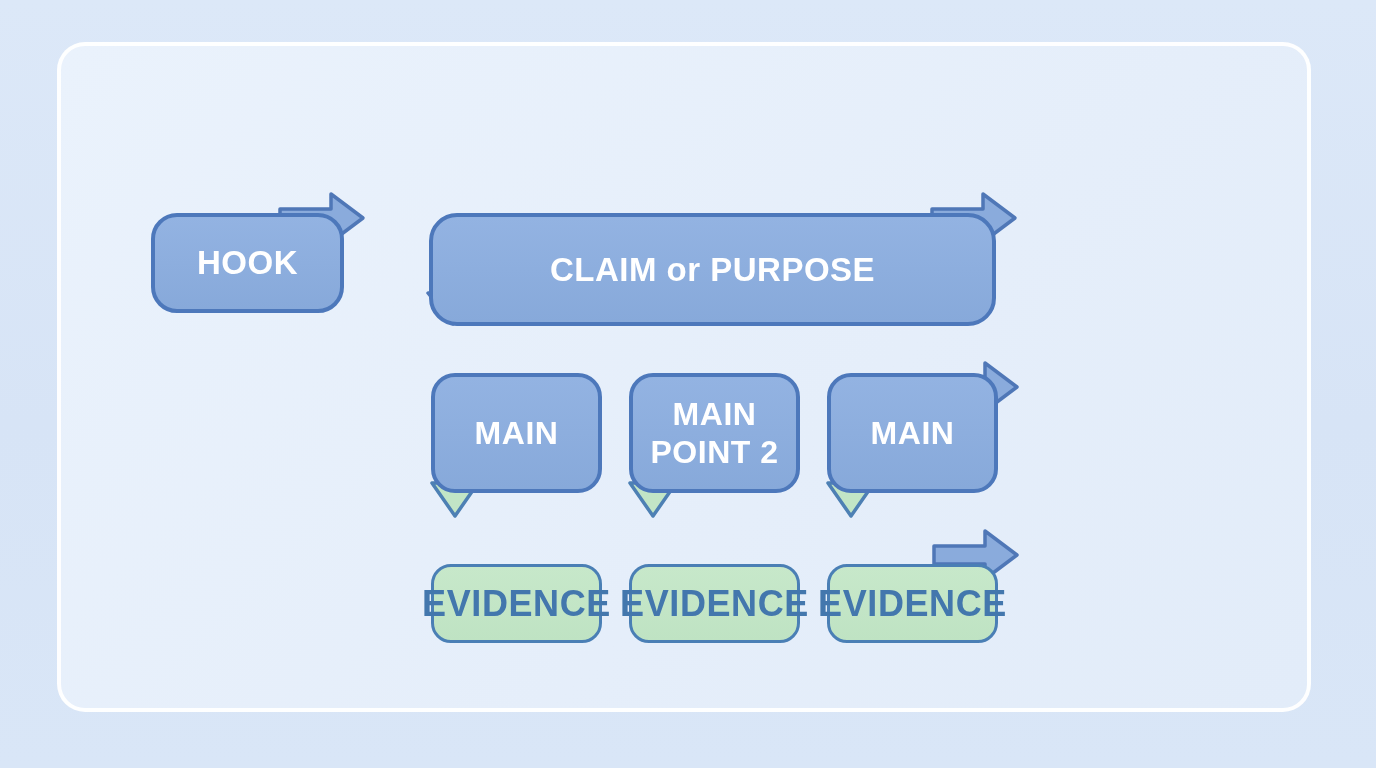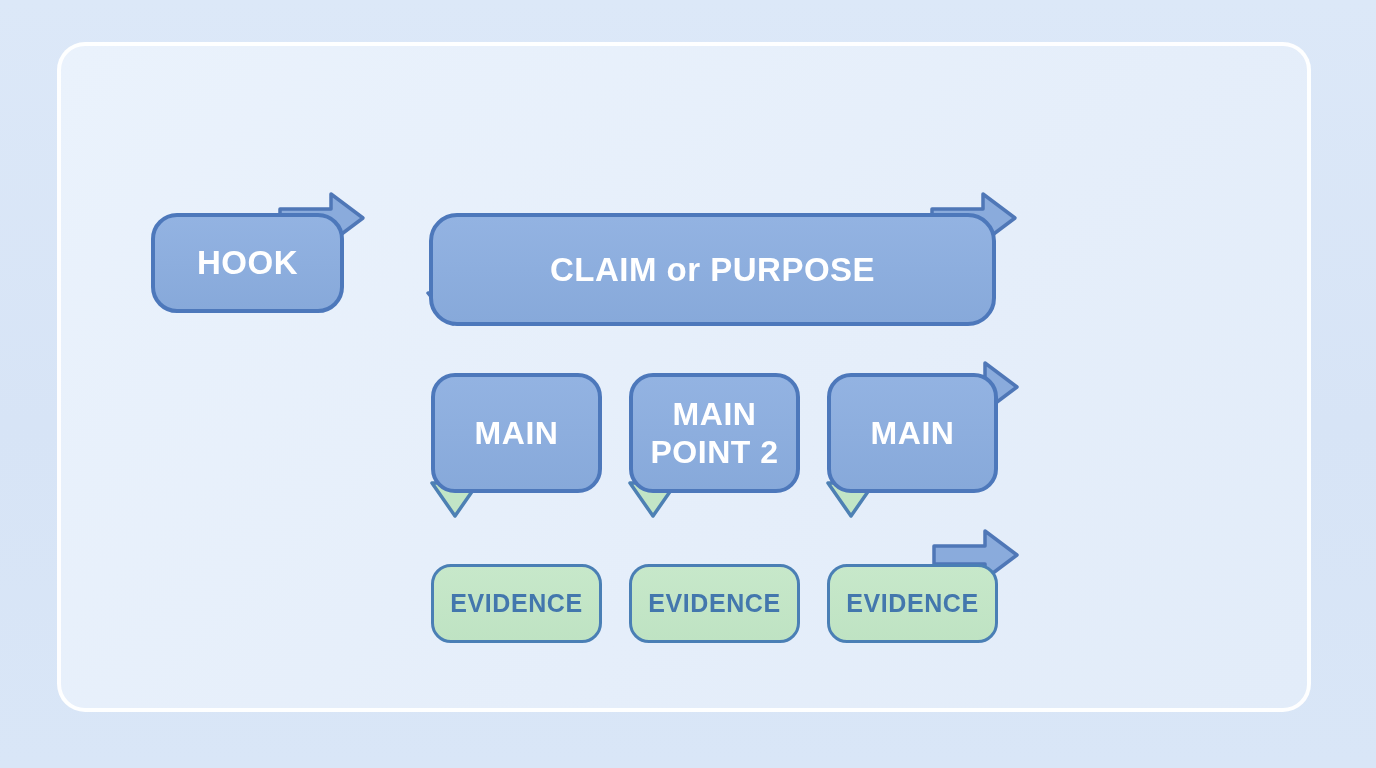--- a/index.html
+++ b/index.html
@@ -53,21 +53,21 @@
   }
   .node-mp {
     top: 327px; width: 171px; height: 120px;
     border-radius: 24px; font-size: 32px; line-height: 38px;
   }
   .node-mp1 { left: 370px; }
   .node-mp2 { left: 568px; }
   .node-mp3 { left: 766px; }
   .node-evidence {
     top: 518px; width: 171px; height: 79px;
-    border-radius: 20px; font-size: 25px;
+    border-radius: 20px; font-size: 36px;
     background: linear-gradient(180deg, #c7e8ca 0%, #bfe3c3 100%);
     border: 3.5px solid #4a7fb5;
     color: #4377ad;
     letter-spacing: 0.6px;
   }
   .node-e1 { left: 370px; }
   .node-e2 { left: 568px; }
   .node-e3 { left: 766px; }
   .node-conclusion {
     left: 1020px; top: 168px; width: 267px; height: 431px;

